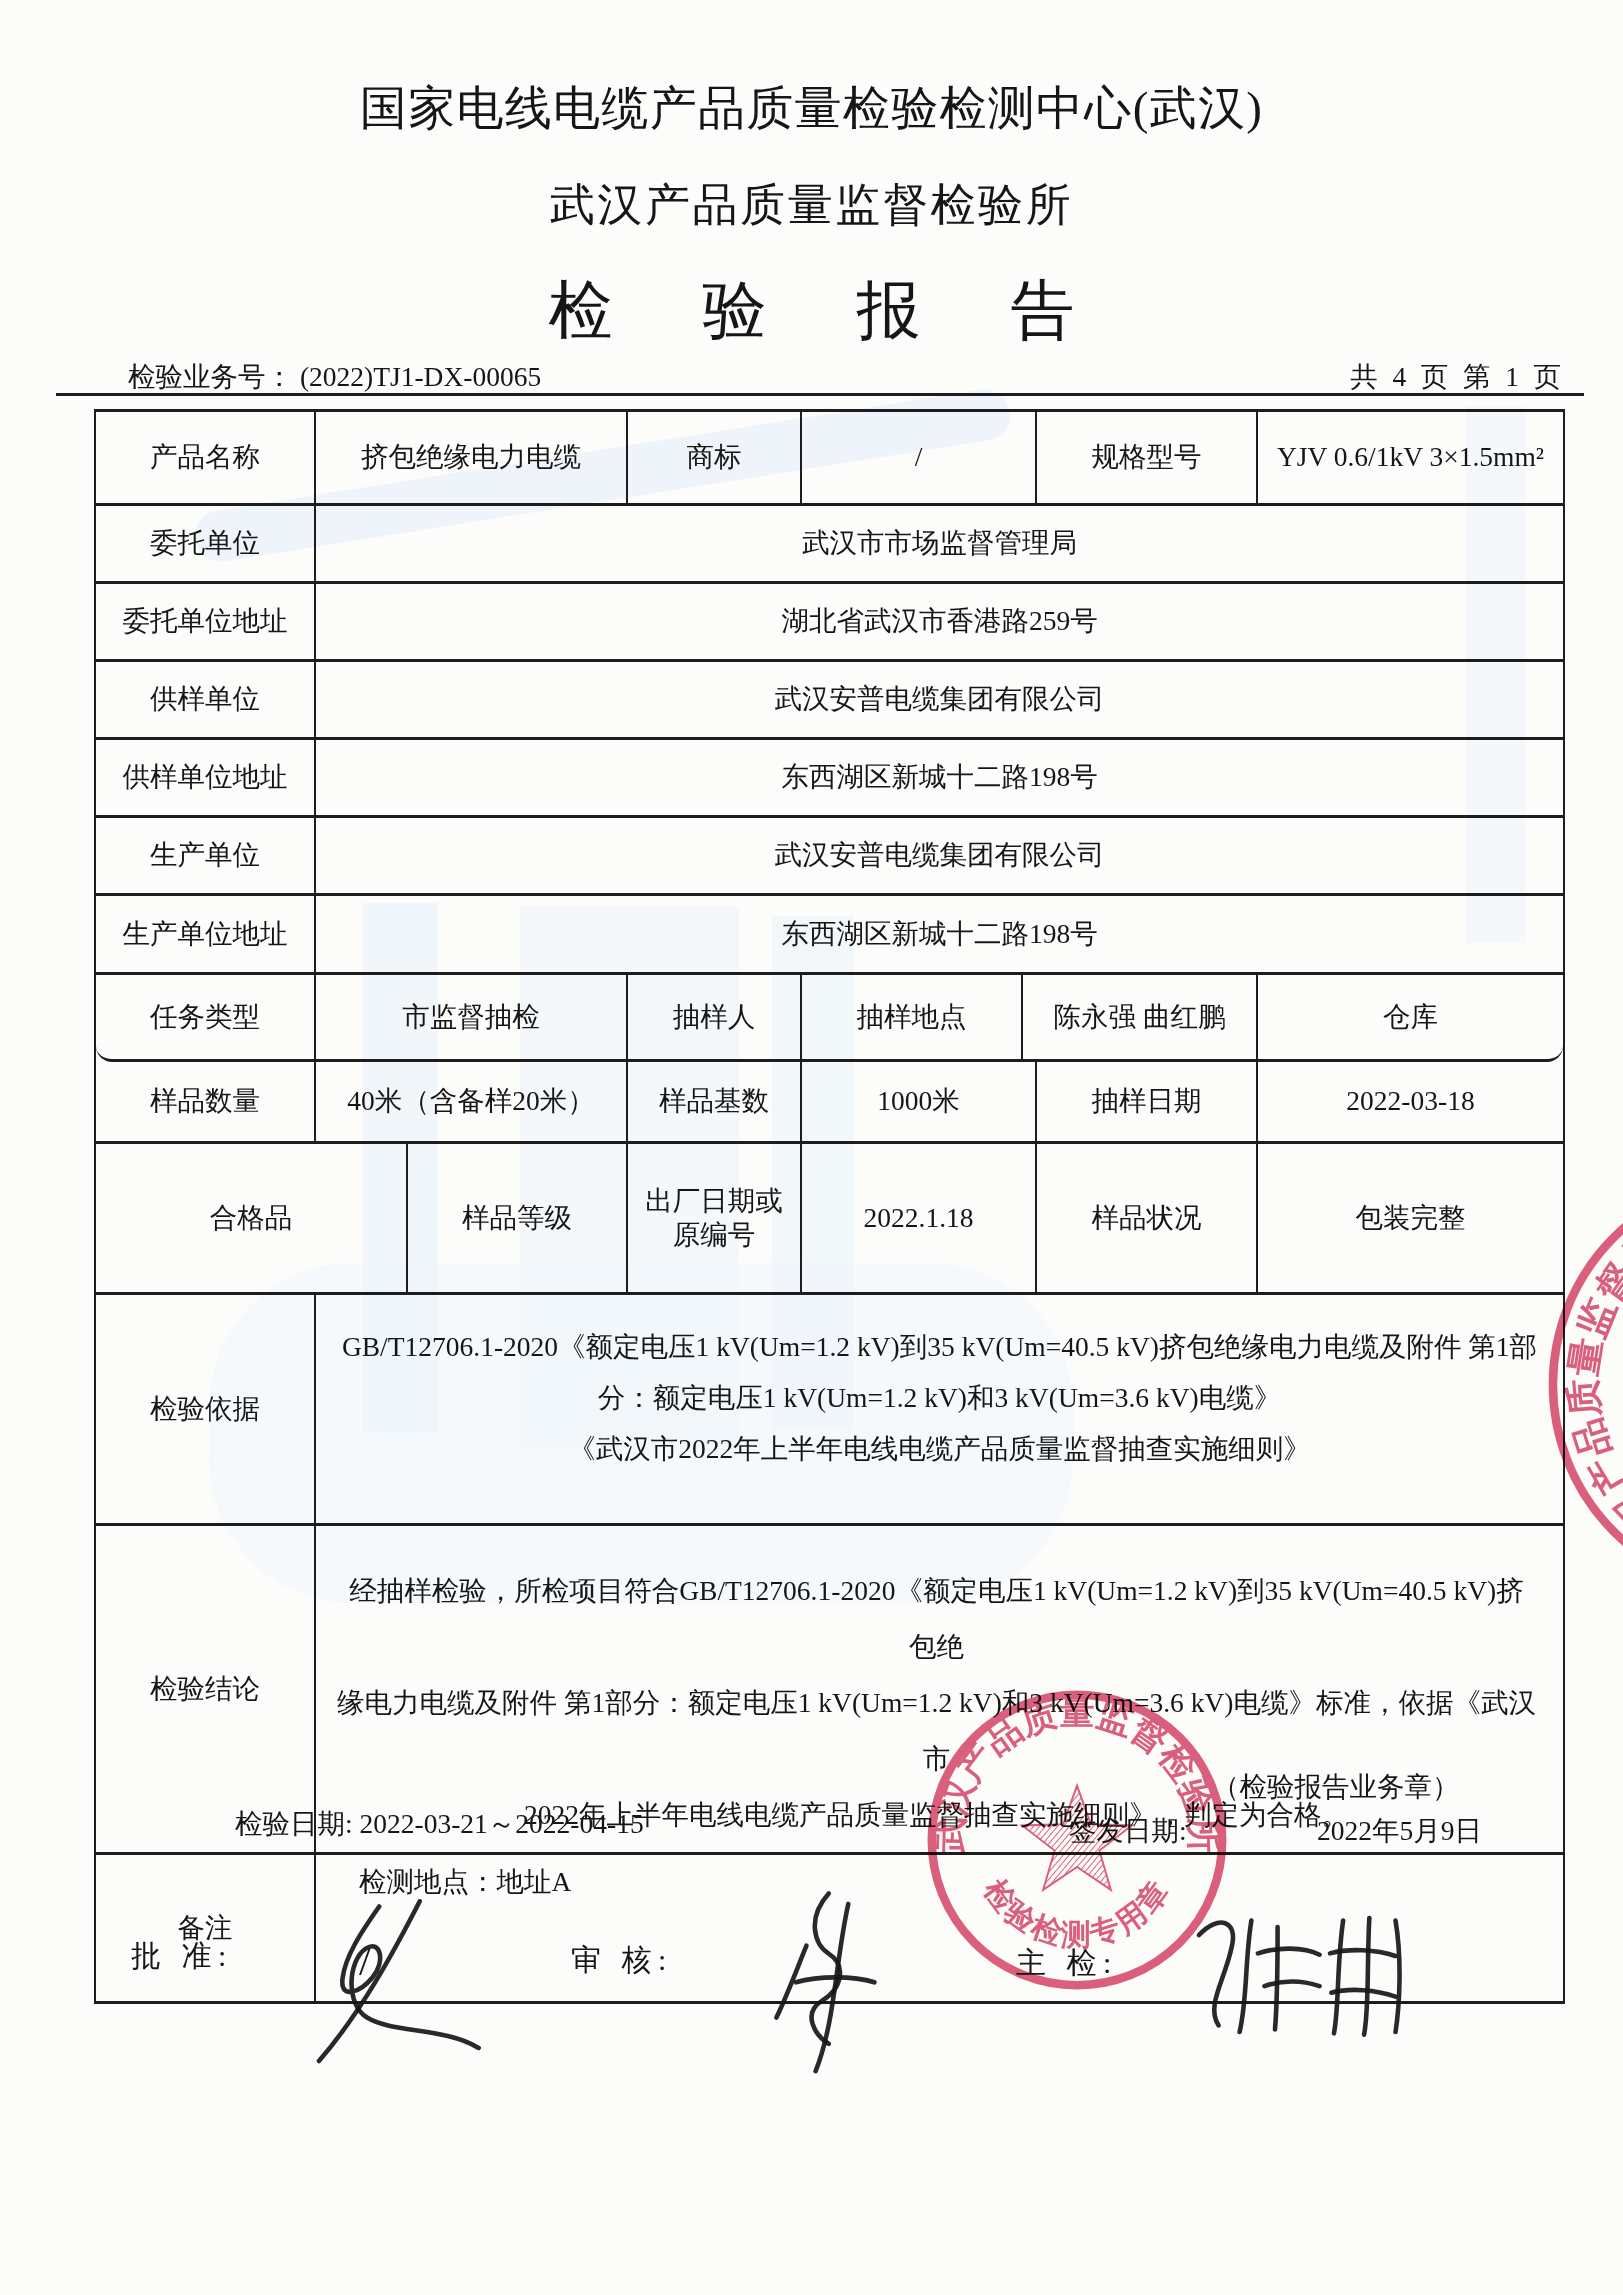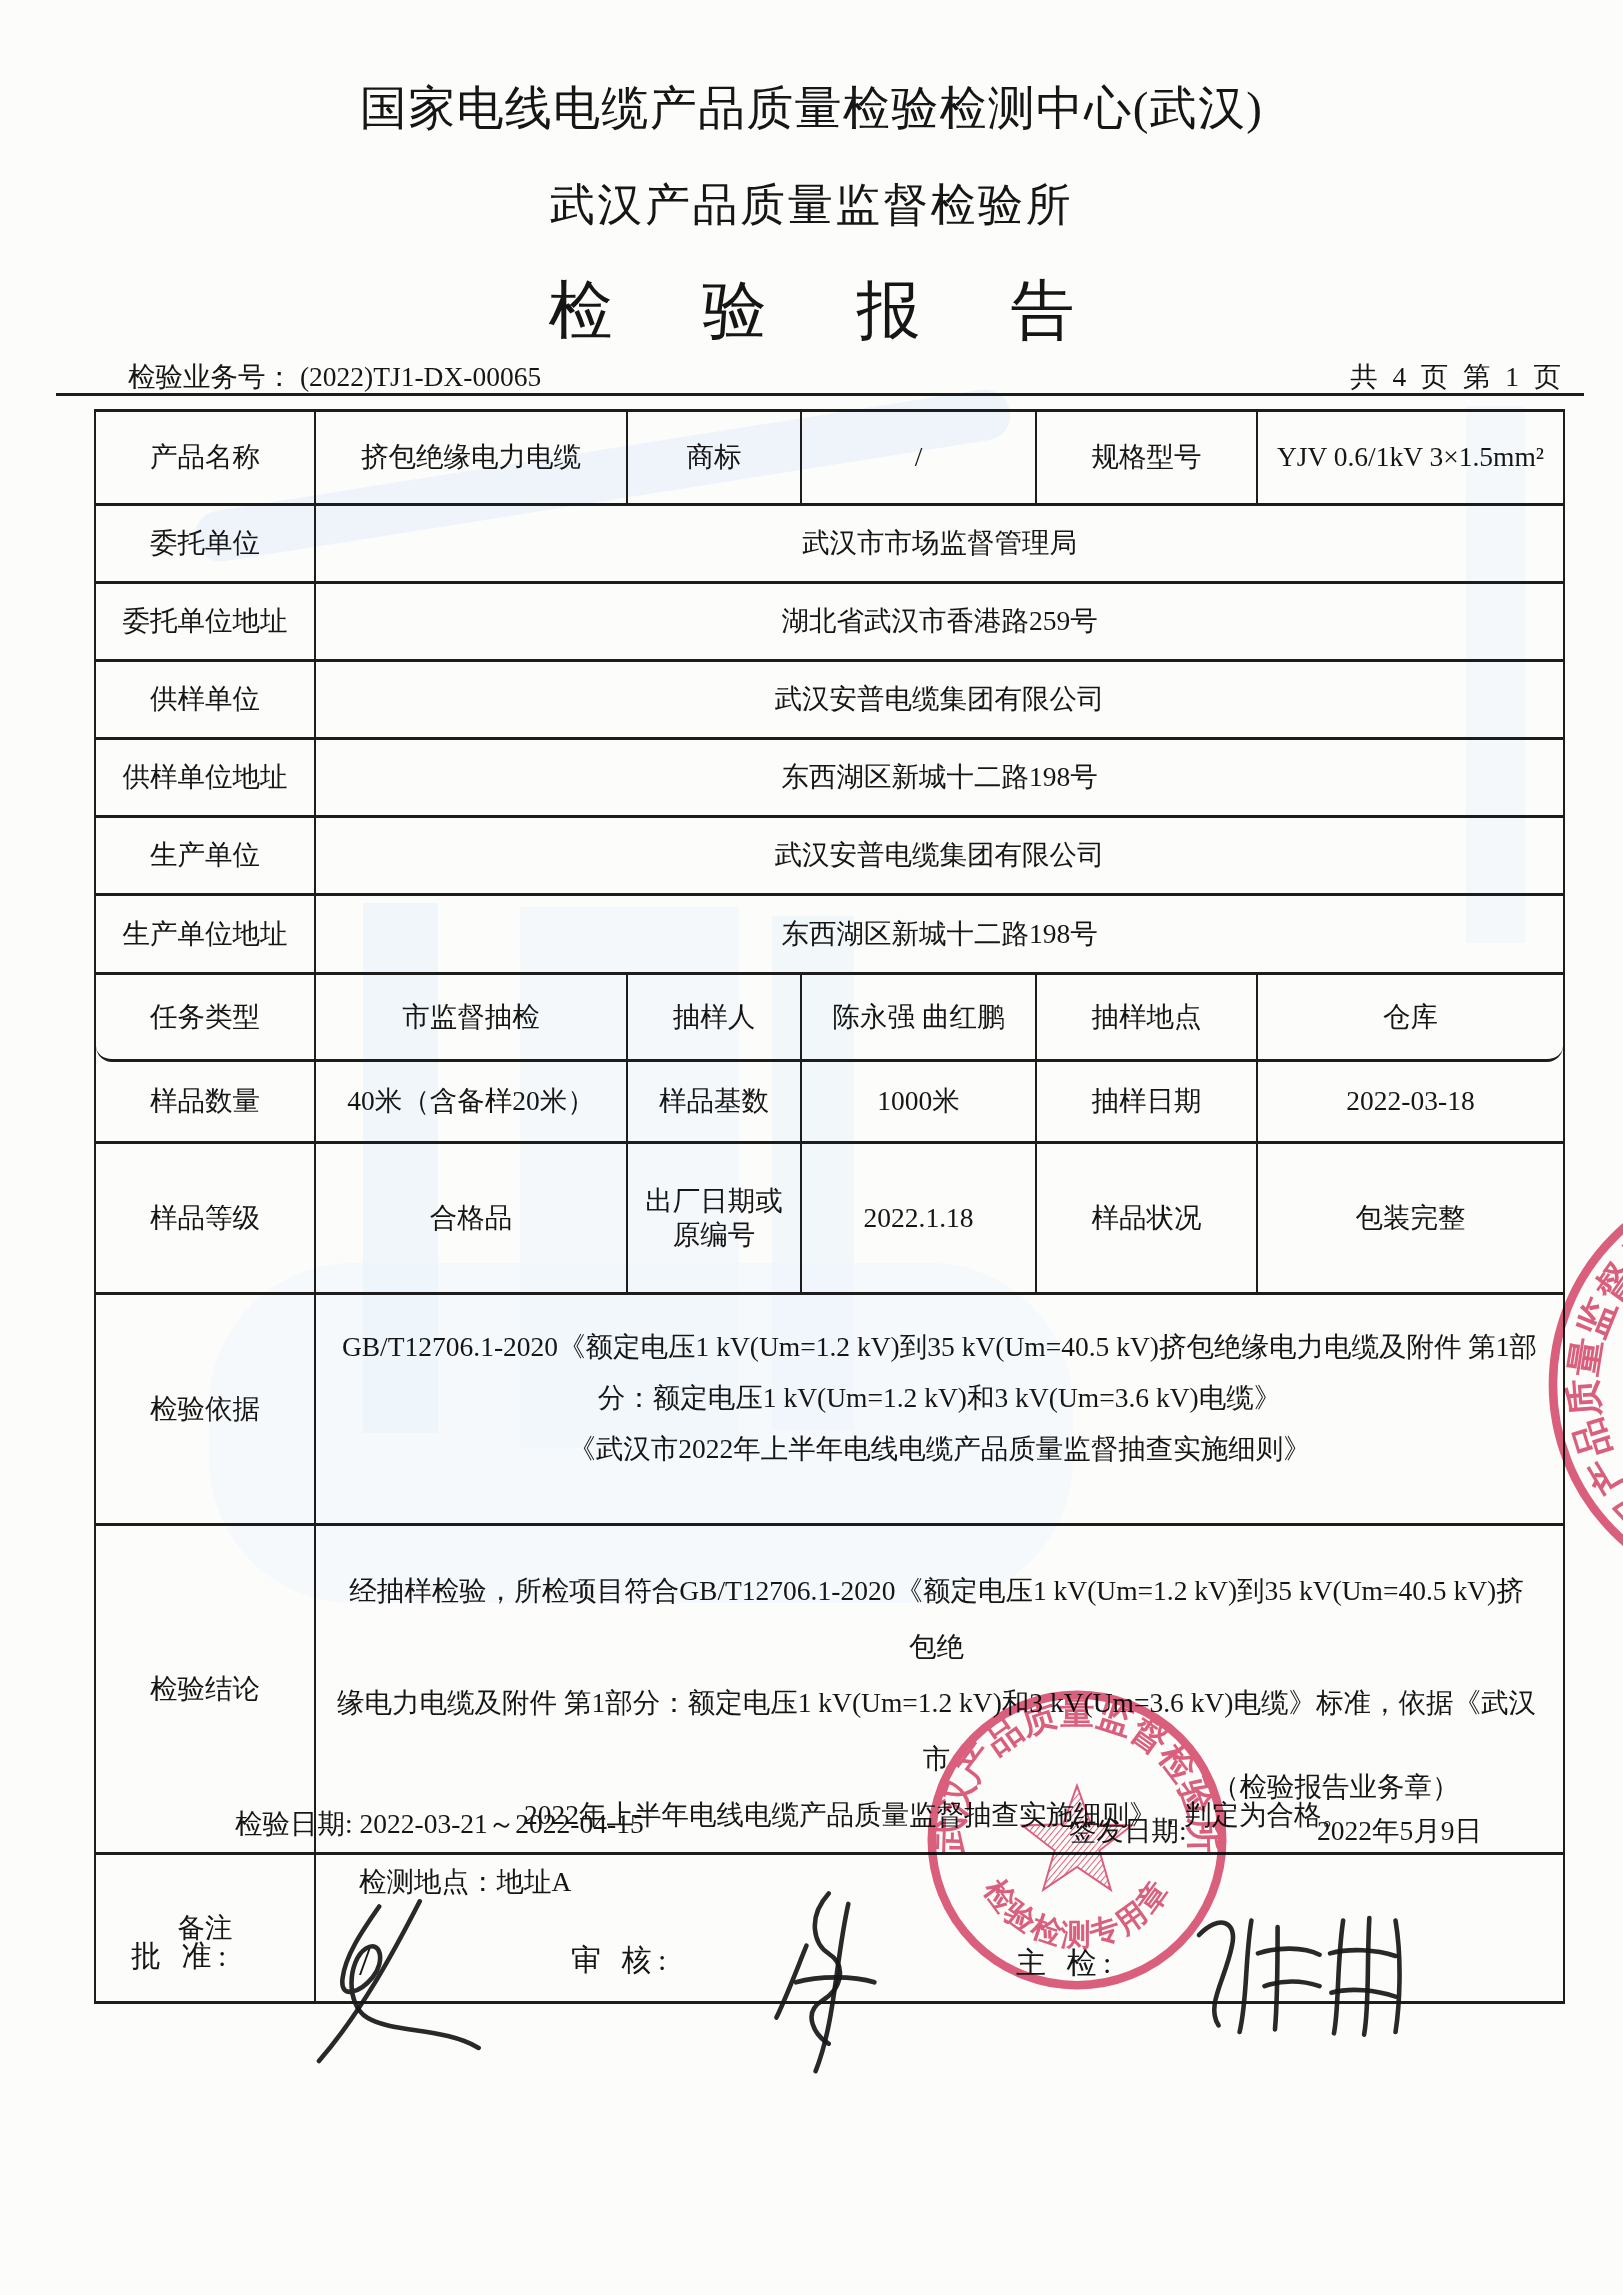--- a/index.html
+++ b/index.html
@@ -122,37 +122,37 @@
     </div>
     <div class="tr h120">
       <div class="td c1">生产单位地址</div>
       <div class="td span5">东西湖区新城十二路198号</div>
     </div>
 
     <div class="tr h133">
       <div class="td c1">任务类型</div>
       <div class="td c2">市监督抽检</div>
       <div class="td c3">抽样人</div>
+      <div class="td c5">抽样地点</div>
       <div class="td c4">陈永强 曲红鹏</div>
-      <div class="td c5">抽样地点</div>
       <div class="td c6">仓库</div>
     </div>
 
     <div class="tr h126">
       <div class="td c1">样品数量</div>
       <div class="td c2">40米（含备样20米）</div>
       <div class="td c3">样品基数</div>
       <div class="td c4">1000米</div>
       <div class="td c5">抽样日期</div>
       <div class="td c6">2022-03-18</div>
     </div>
 
     <div class="tr h230">
+      <div class="td c2">合格品</div>
       <div class="td c1">样品等级</div>
-      <div class="td c2">合格品</div>
       <div class="td c3">
         <span>
           <span>出厂日期或</span><br>
           <span>原编号</span>
         </span>
       </div>
       <div class="td c4">2022.1.18</div>
       <div class="td c5">样品状况</div>
       <div class="td c6">包装完整</div>
     </div>

